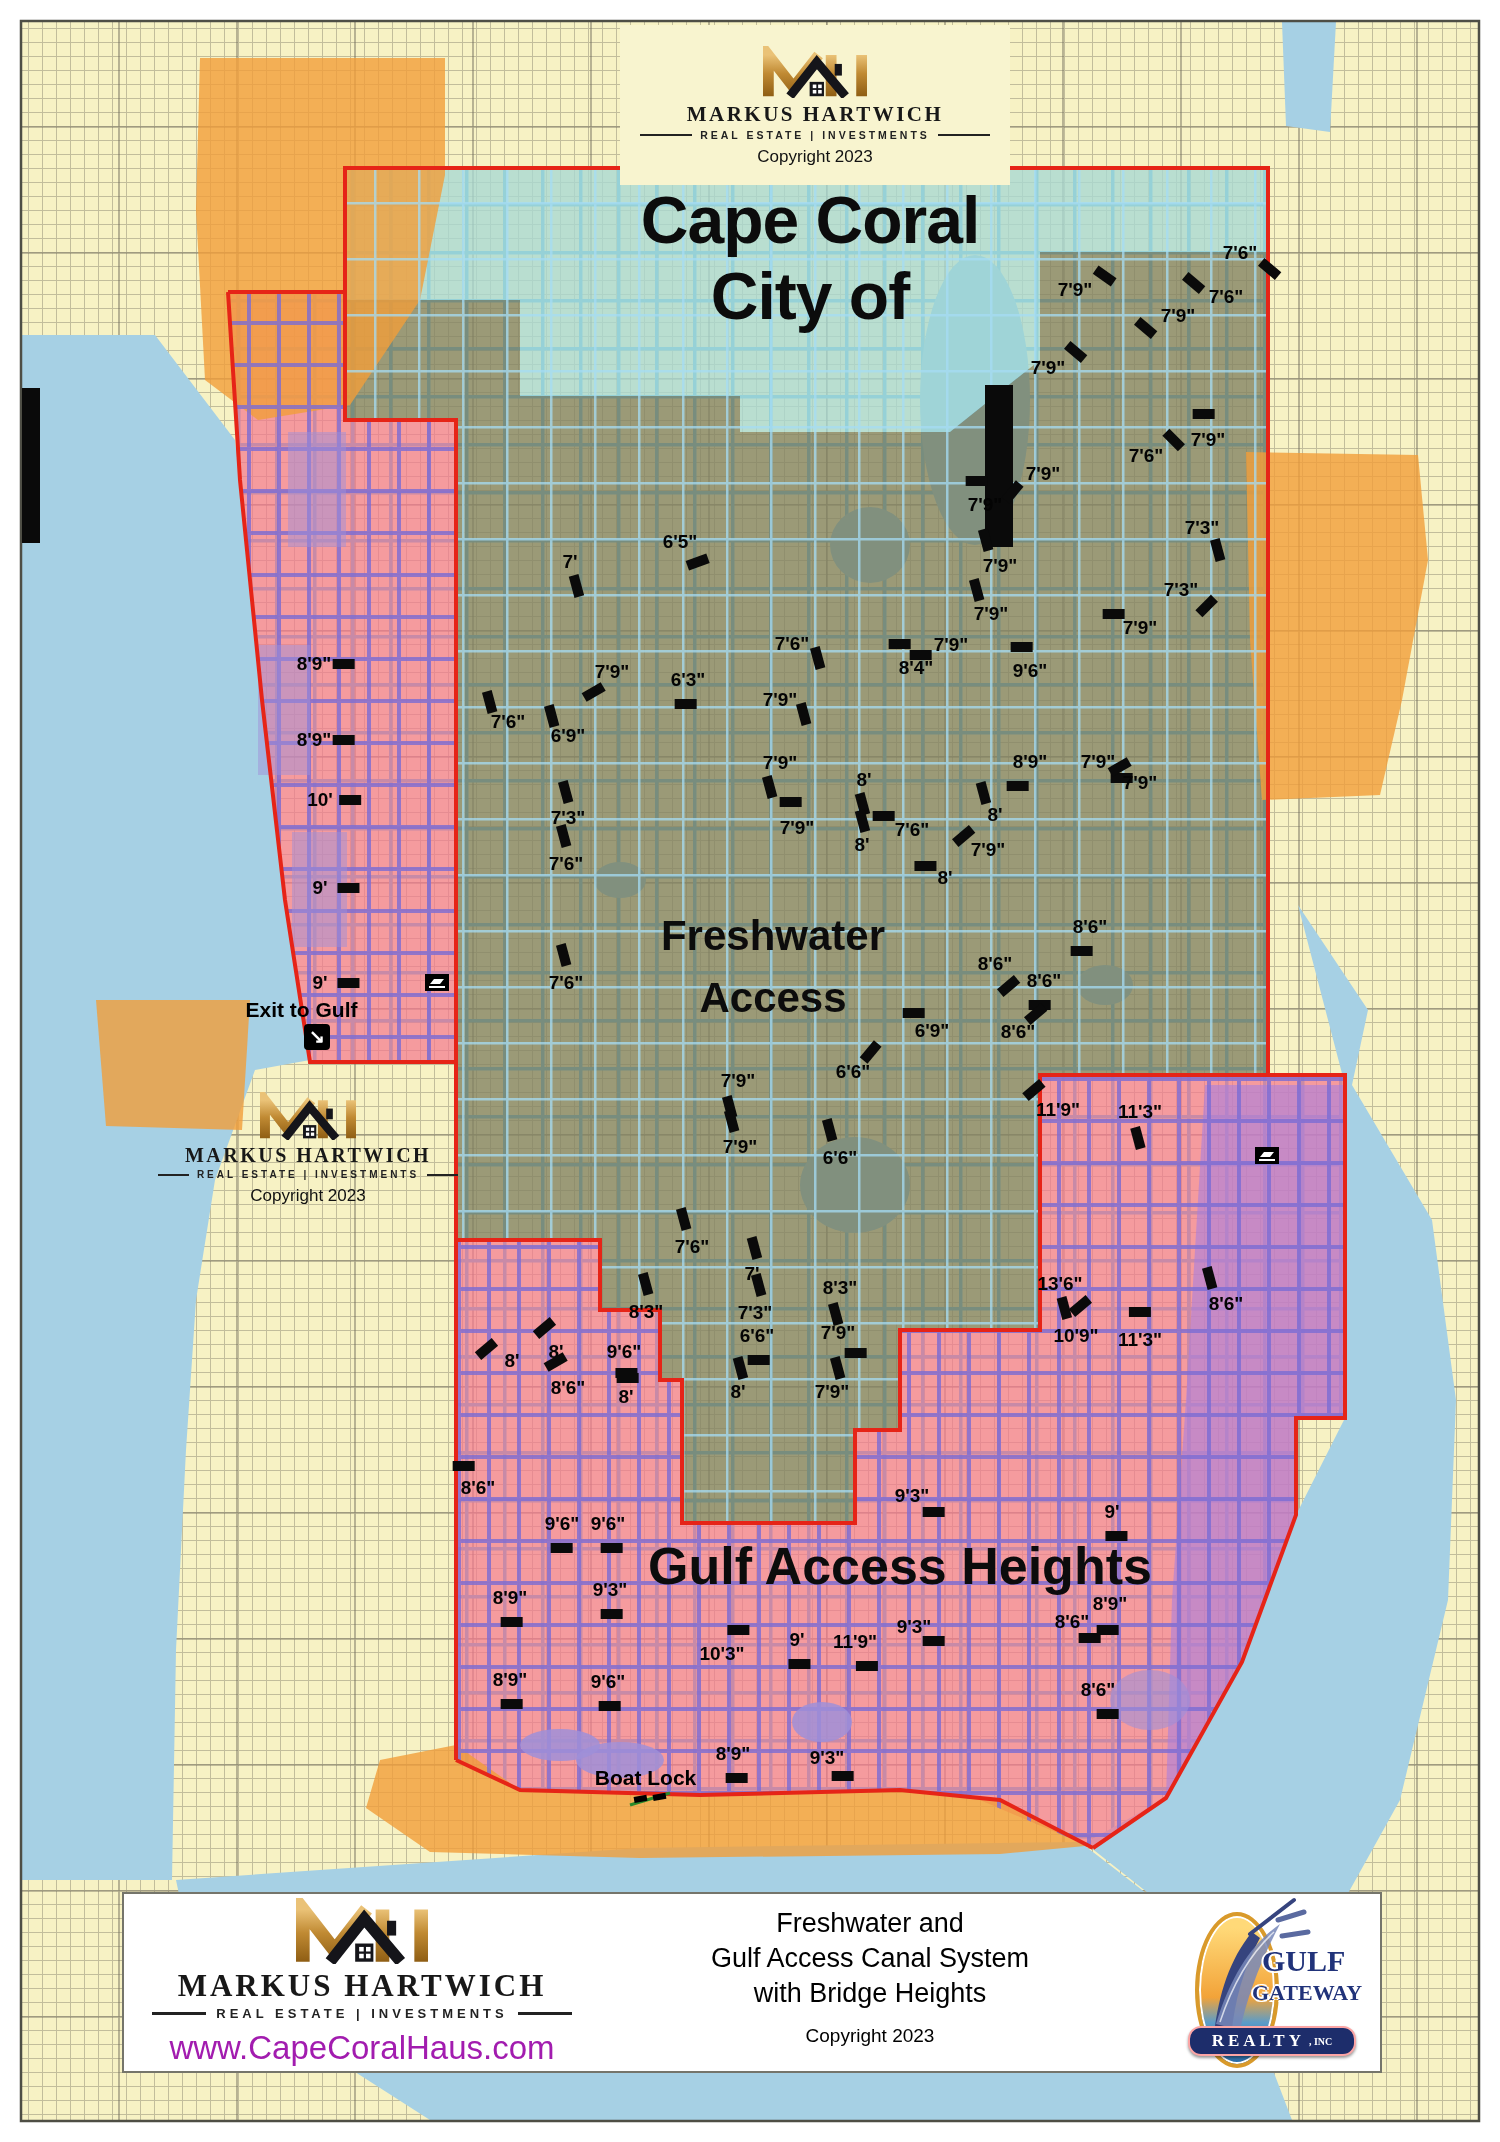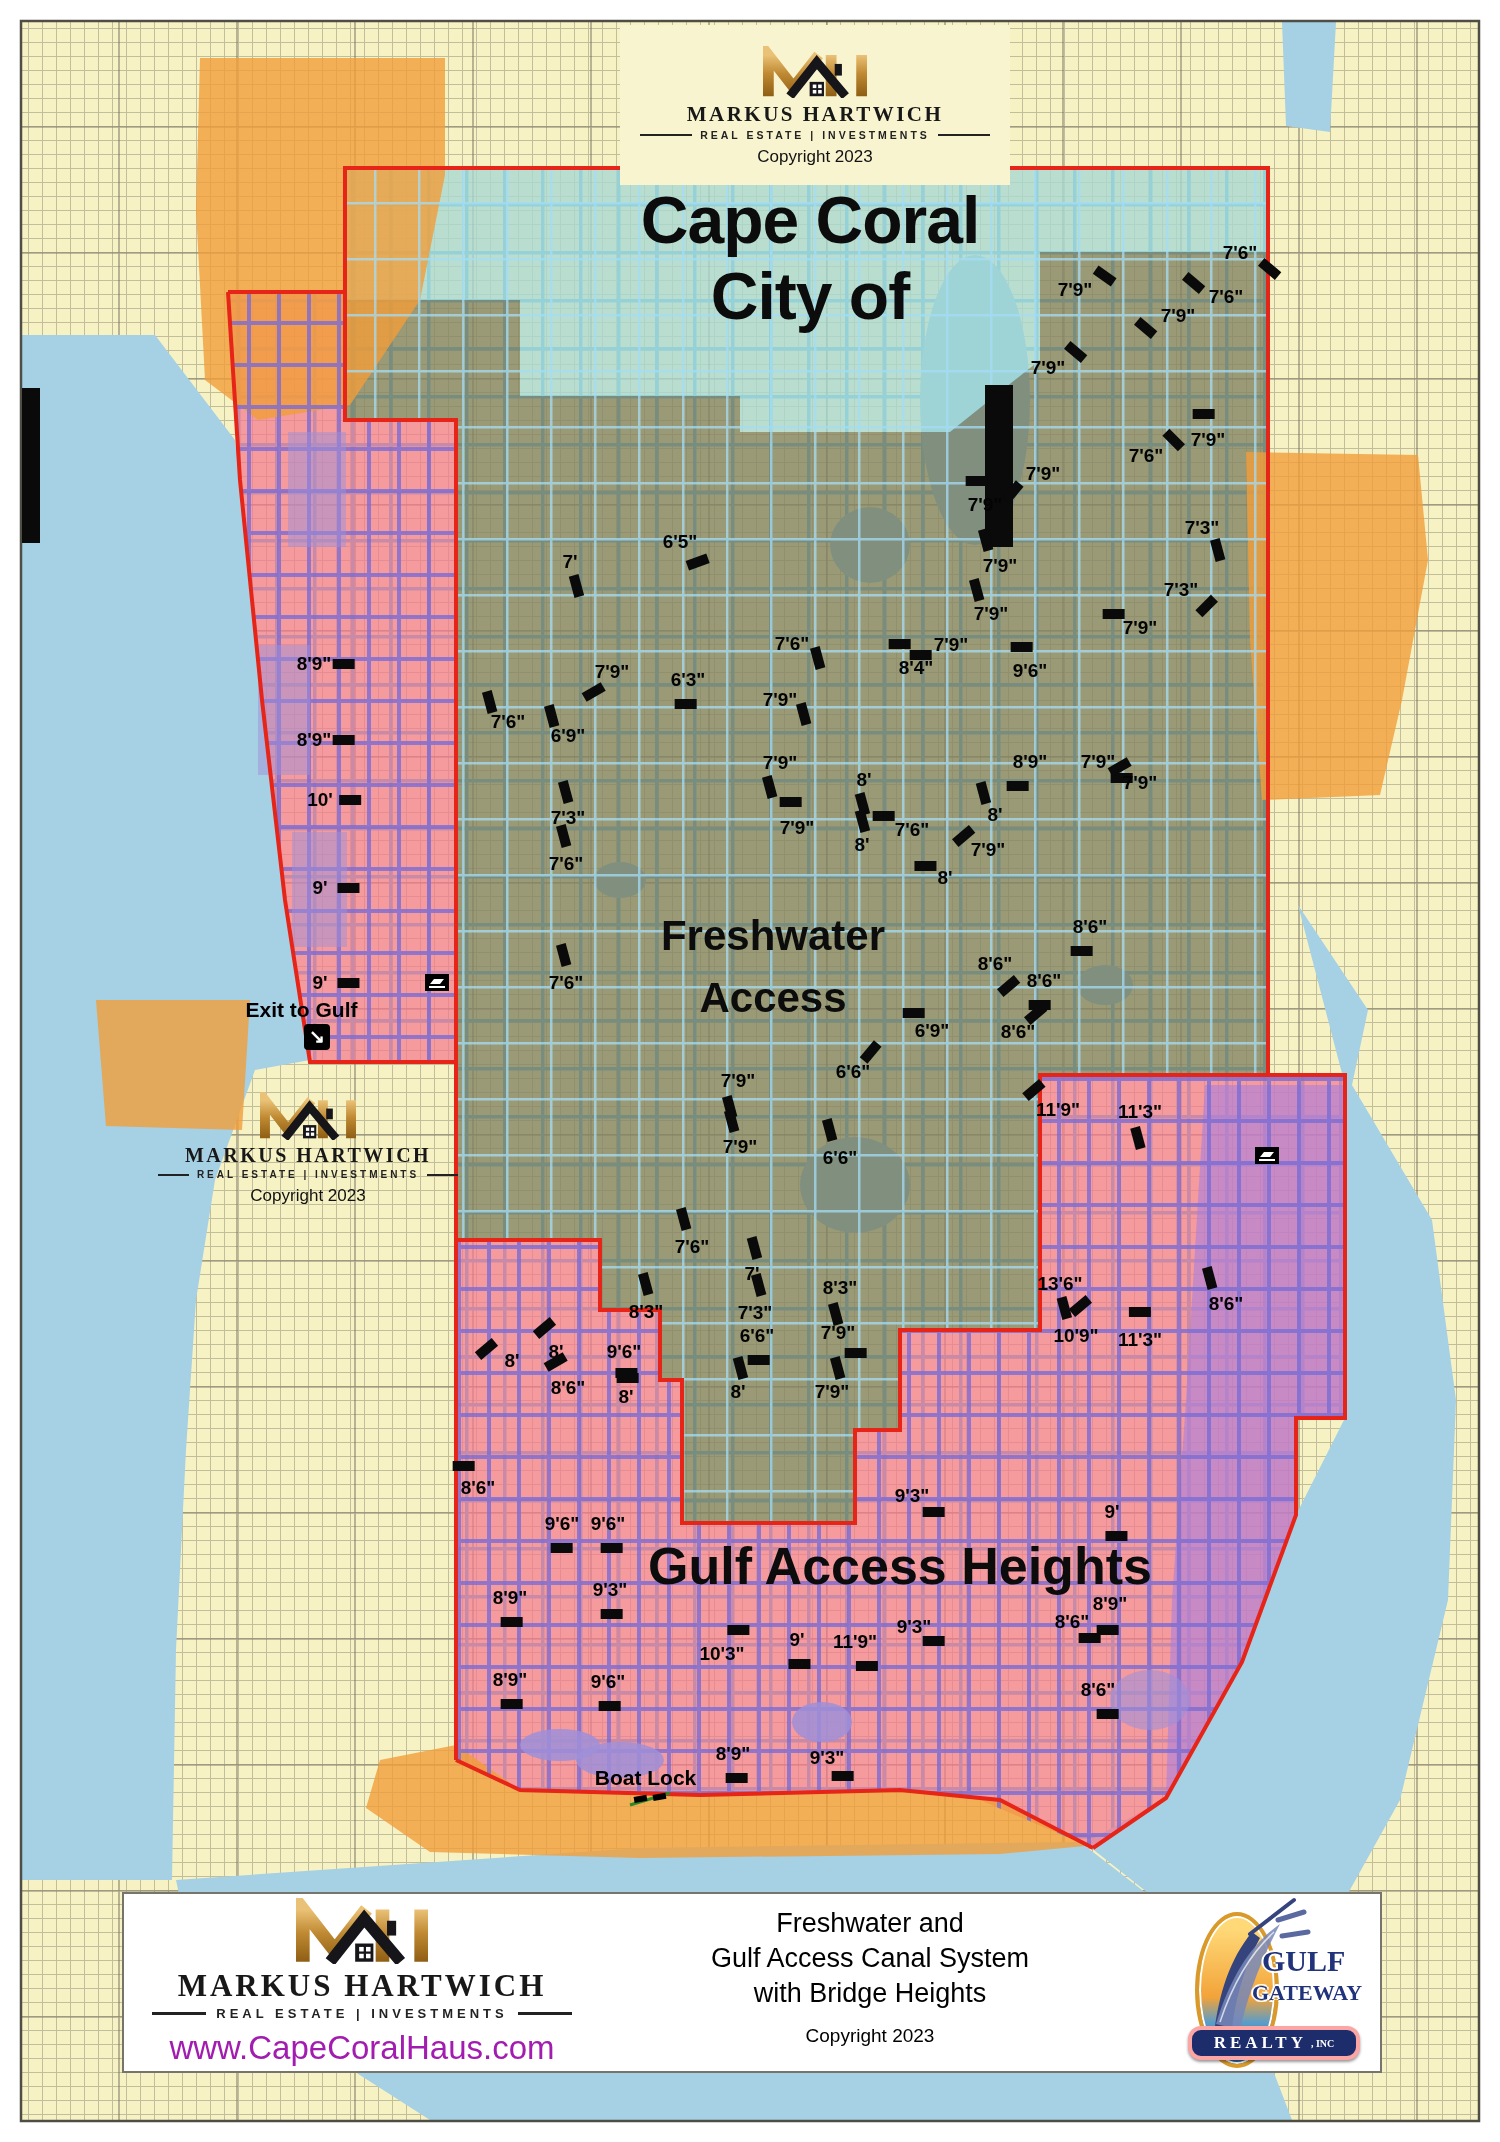--- a/index.html
+++ b/index.html
@@ -45,21 +45,21 @@
   .ft-center{text-align:center;color:#000;}
   .ft-center .l{font-size:27px;line-height:35px;}
   .ft-center .c{font-size:19px;margin-top:14px;font-weight:500;}
   .gg-oval{position:absolute;left:1195px;top:1912px;width:76px;height:148px;z-index:41;
            border-radius:50%;background:linear-gradient(#ffd978 8%,#f2a339 55%,#5b9cc8 72%,#2a6ca8);
            border:4px solid #d99a2b;box-shadow:0 0 0 2px #fff inset;}
   .gg-word{position:absolute;z-index:43;font-family:"Liberation Serif",serif;font-weight:bold;
            color:#21337a;white-space:nowrap;
            text-shadow:-2px 0 #fff,2px 0 #fff,0 -2px #fff,0 2px #fff;}
   .gg-pill{position:absolute;left:1188px;top:2026px;width:164px;height:26px;z-index:43;
-           background:#1d2d6b;border-radius:13px;border:4px solid #fca5a5;
+           background:#1d2d6b;border-radius:13px;border:2px solid #fca5a5;
            display:flex;align-items:center;justify-content:center;gap:4px;
            box-shadow:0 2px 3px rgba(0,0,0,.4);}
   .gg-pill .r{font-family:"Liberation Serif",serif;font-weight:bold;color:#fff;
               font-size:17px;letter-spacing:4px;}
   .gg-pill .i{font-family:"Liberation Serif",serif;font-weight:bold;color:#fff;font-size:10px;}
   .arrow-icon{position:absolute;z-index:23;width:26px;height:26px;background:#000;
               border-radius:4px;color:#fff;font-size:19px;font-weight:bold;line-height:26px;
               text-align:center;}
 </style>
 </head>

